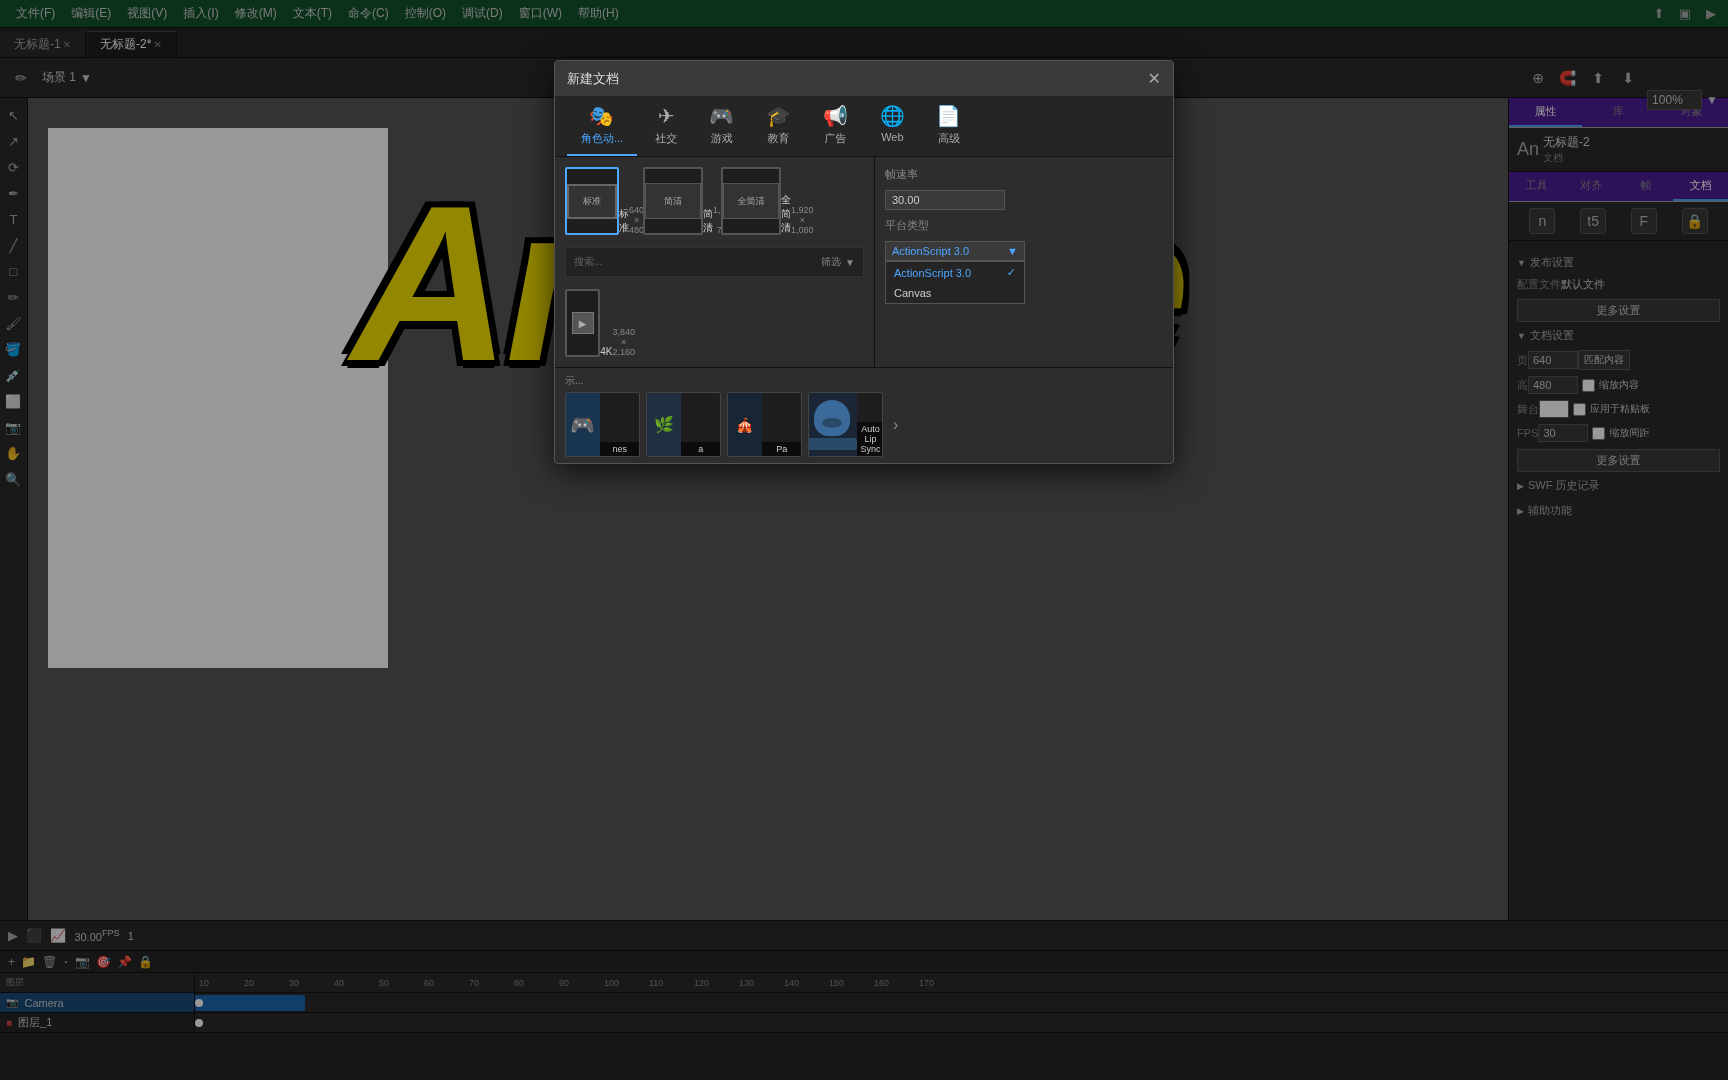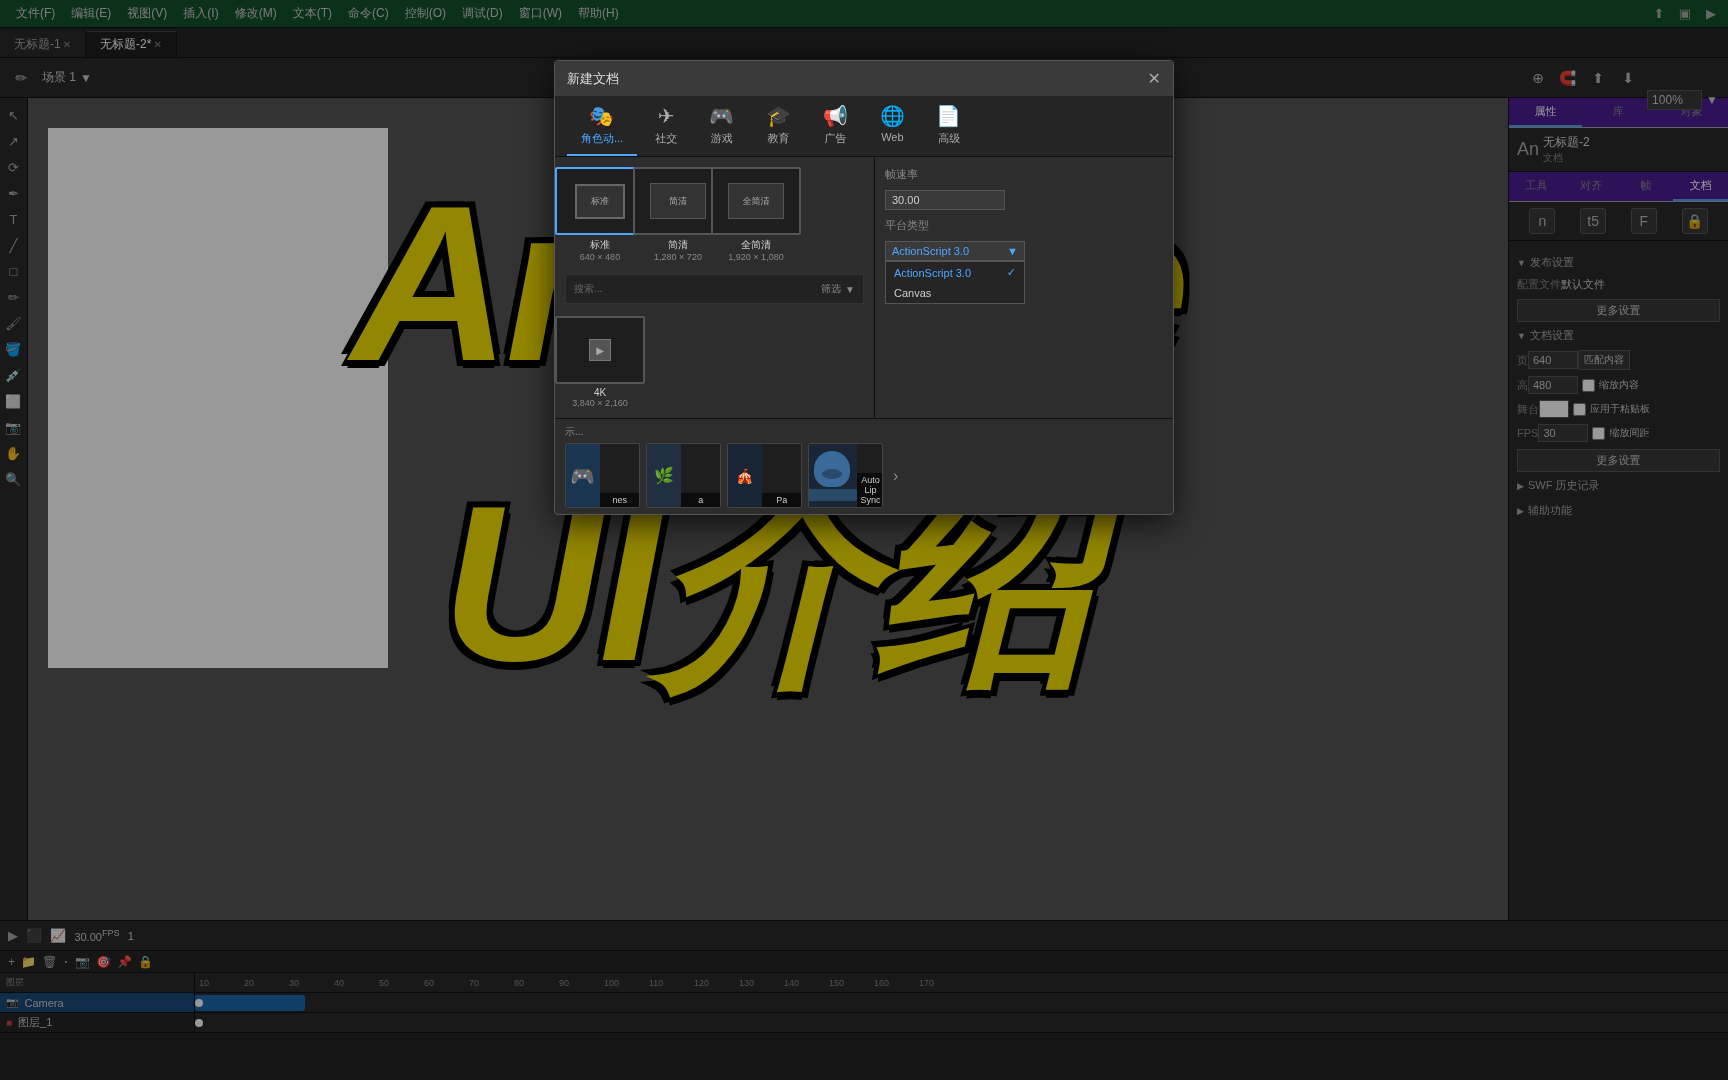--- a/index.html
+++ b/index.html
@@ -389,22 +389,22 @@
       flex-direction: column;
       gap: 8px;
     }
     .preset-row {
       display: flex;
       gap: 8px;
     }
     .preset-item {
       width: 70px;
       display: flex;
-      flex-direction: column;
-      align-items: center;
+      flex-direction: row;
+      align-items: flex-end;
       cursor: pointer;
     }
     .preset-thumb {
       width: 90px;
       height: 68px;
       background: #1e1e1e;
       border: 2px solid #555;
       border-radius: 2px;
       display: flex;
       align-items: center;
@@ -775,21 +775,20 @@
     <div class="tool-icon">✋</div>
     <div class="tool-icon">🔍</div>
   </div>
 
   <div class="canvas-area">
 
     <div class="canvas-page"></div>
 
     <div class="big-text-overlay">
       <div class="animate-text">Animate</div>
-      <div class="ui-text">UI介绍</div>
     </div>
   </div>
 
   <div class="right-panel">
     <div class="right-panel-tabs">
       <div class="right-panel-tab active">属性</div>
       <div class="right-panel-tab">库</div>
       <div class="right-panel-tab">对象</div>
     </div>
     <div style="padding: 6px 8px; border-bottom: 1px solid #111; display: flex; align-items: center; gap: 4px;">

